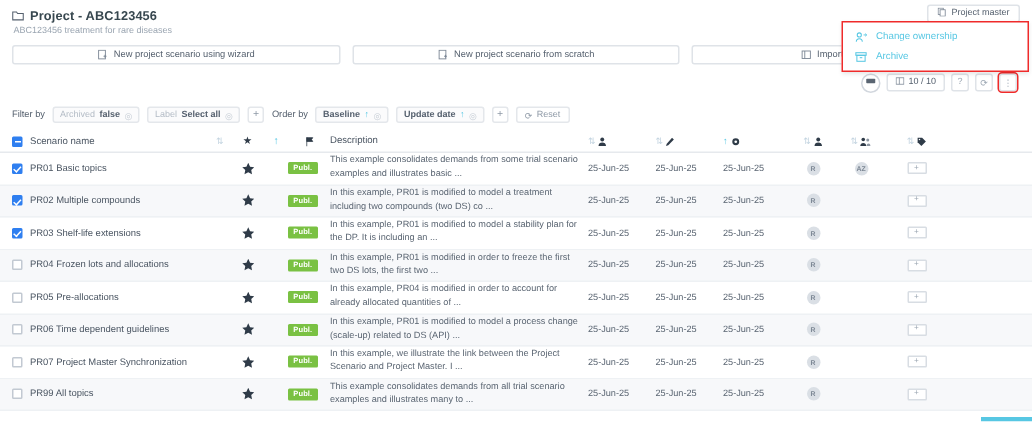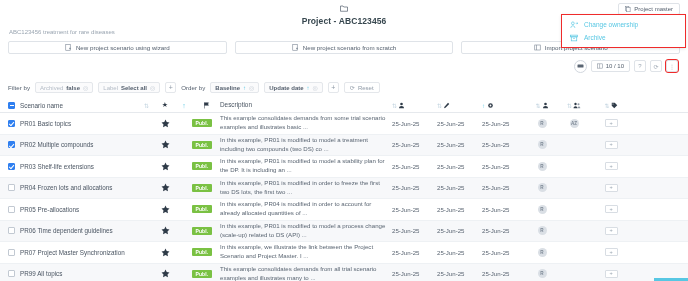--- a/index.html
+++ b/index.html
@@ -8,21 +8,21 @@
     background: #ffffff;
     font-family: "Liberation Sans", sans-serif;
     font-size: 7px;
     color: #3c4858;
     overflow: hidden;
   }
   .page { position: relative; width: 688px; height: 281px; }
 
   
   .header { padding: 5px 8px 0 8px; position: relative; }
-  .title-row { display: flex; align-items: center; gap: 4px; flex-direction: column; }
+  .title-row { display: flex; align-items: center; gap: 4px; }
   .title-row .folder-icon { width: 8px; height: 7px; position: relative; flex: 0 0 auto; }
   .folder-icon svg { display: block; }
   .proj-title { font-size: 8.5px; font-weight: bold; color: #37474f; letter-spacing: .1px; }
   .subtitle { font-size: 6px; color: #9aa5b1; margin: 3px 0 0 1px; }
 
   
   .project-master-btn {
     position: absolute; right: 8px; top: 3px;
     height: 12px; padding: 0 6px;
     border: 1px solid #dfe3e8; border-radius: 2px;

